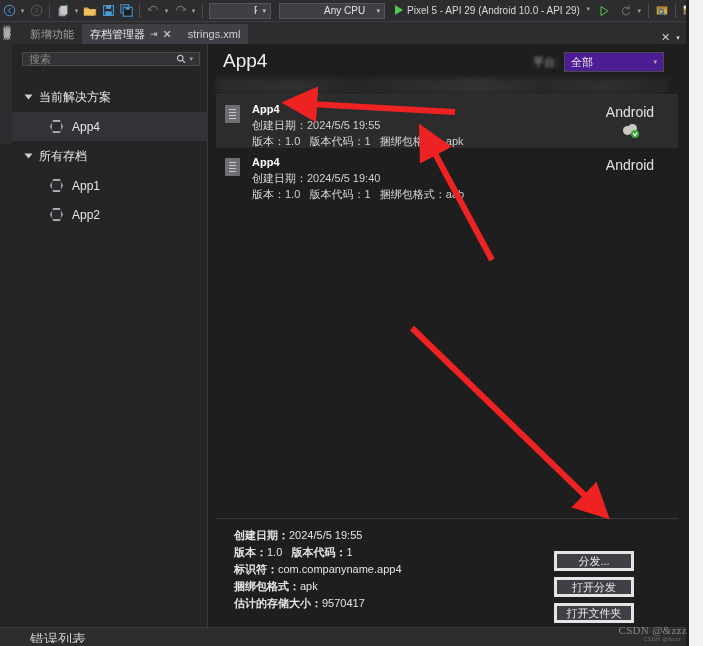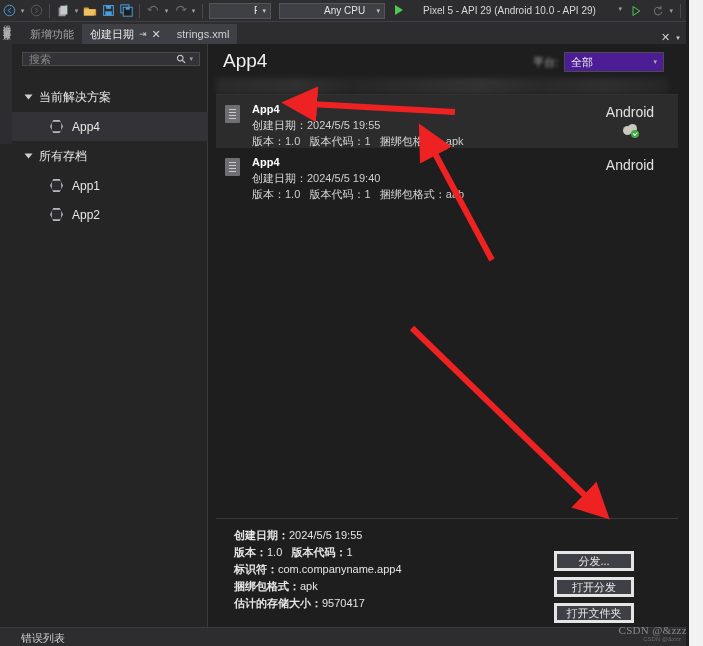--- a/index.html
+++ b/index.html
@@ -24,21 +24,21 @@
   }
   .tb-arrow { font-size: 7px; color: #a0a0a0; width: 9px; text-align: center; flex:0 0 auto;}
   .tb-sep { width:1px; height:14px; background:#4a4a50; margin:0 4px; flex:0 0 auto;}
   .combo {
     height: 16px; background: #3f3f46; border: 1px solid #54545a;
     color: #e4e4e4; font-size: 10px; display: flex; align-items: center;
     padding: 0 4px; justify-content: space-between; flex: 0 0 auto;
   }
   .combo .cv { white-space: nowrap; overflow: hidden; margin-left: 40px; }
   .combo .ca { font-size: 7px; color: #c0c0c0; margin-left: 5px; }
-  .run-btn { display:flex; gap:20px; flex:0 0 auto; }
+  .run-btn { display:flex; gap:4px; flex:0 0 auto; }
   .tri { width:0;height:0;border-left:8px solid #4ec94e;border-top:5px solid transparent;border-bottom:5px solid transparent;}
   .run-label { color:#d8d8d8; font-size:10px; white-space:nowrap; }
 
   
   .tabbar {
     position:absolute; left:0; top:22px; width:703px; height:22px;
     background:#2d2d30; display:flex; align-items:flex-end;
   }
   .tab {
     height:20px; display:flex; align-items:center; gap:5px;
@@ -193,21 +193,21 @@
     transform:rotate(90deg);
   }
   .genbar .gl { font-size:12px; color:#e4e4e4; }
 
   .rightstrip { position:absolute; left:686px; top:0; width:17px; height:646px; background:#f2f2f2; }
   .rightstrip .inner { position:absolute; left:0; top:0; width:3px; height:646px; background:#1e1e1e; }
 
   
   .botbar { position:absolute; left:0; top:627px; width:703px; height:19px; background:#2d2d30; border-top:1px solid #3a3a3c;}
   .botfrag {
-    position:absolute; left:21px; top:3px; font-size:11px; color:#cfcfcf;
+    position:absolute; left:30px; top:3px; font-size:14px; color:#cfcfcf;
     height:12px; overflow:hidden;text-decoration:underline;
   }
   .botline { position:absolute; left:12px; top:627px; width:674px; height:1px; background:#3f3f46; }
 
   
   .wm {
     position:absolute; right:16px; top:624px; font-size:11px; color:#8a8a8a;
     font-family:"Liberation Serif", serif; letter-spacing:.3px;
   }
   .wm2 { position:absolute; right:22px; top:636px; font-size:6px; color:#6a6a6a; }
@@ -325,21 +325,21 @@
     <div class="tb-arrow">▾</div>
 
   </div>
 
   <div class="tabbar">
     <div style="width:22px"></div>
     <div class="tab">
       <span>新增功能</span>
     </div>
     <div class="tab active">
-      <span>创建日期</span>
+      <span>存档管理器</span>
       <span class="pin">⇥</span>
       <span class="x">✕</span>
     </div>
     <div class="tab file">
       <span>strings.xml</span>
     </div>
     <div class="tabbar-right">
       <span>✕</span>
       <span style="font-size:7px">▾</span>
       <span>✲</span>

